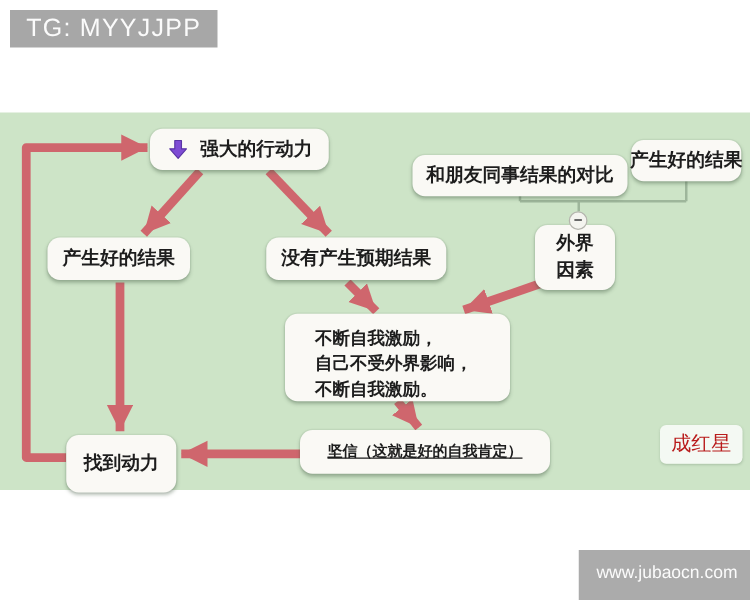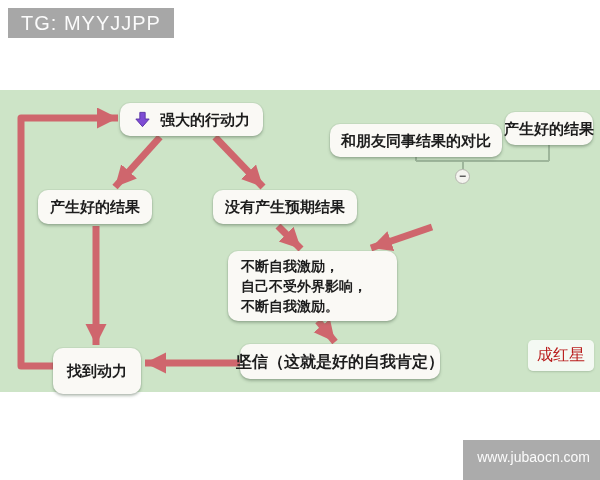--- a/index.html
+++ b/index.html
@@ -24,22 +24,22 @@
     background:#cde4c7;
   }
   #arrow-layer{position:absolute;left:0;top:0;}
   .node{
     position:absolute;display:flex;align-items:center;justify-content:center;
     background:#faf9f5;border-radius:10px;
     box-shadow:0 2px 3px rgba(70,95,70,.38), 0 0 0 1px rgba(0,0,0,.04);
     color:#1d1d1d;font-weight:700;font-size:15px;white-space:nowrap;
     line-height:1.45;text-align:center;
   }
-  .node.align-left{justify-content:flex-start;text-align:left;padding-left:13px;font-size:14px;}
-  .node.small-text{font-size:16px;}
+  .node.align-left{justify-content:flex-start;text-align:left;padding-left:24px;font-size:14px;align-items:flex-end;}
+  .node.small-text{font-size:12px;text-decoration:underline;}
   .node .icon{display:inline-flex;margin-right:8px;}
   .badge{
     position:absolute;width:15px;height:15px;border-radius:50%;
     background:#f4f4ef;border:1px solid #b5b5ae;color:#4d4d4d;
     font-size:12px;line-height:13px;text-align:center;font-weight:700;
     box-sizing:border-box;z-index:3;
   }
   #signature{
     position:absolute;left:528px;top:250px;width:66px;height:31px;
     display:flex;align-items:center;justify-content:center;
@@ -89,20 +89,26 @@
       </div>
       <div class="node" style="left: 505px; top: 22px; width: 88px; height: 33px;">
         <div>产生好的结果</div>
       </div>
       <div class="node" style="left: 38px; top: 100px; width: 114px; height: 34px;">
         <div>产生好的结果</div>
       </div>
       <div class="node" style="left: 213px; top: 100px; width: 144px; height: 34px;">
         <div>没有产生预期结果</div>
       </div>
+      <div class="node" style="left: 428px; top: 90px; width: 64px; height: 52px;">
+        <div>
+          <div>外界</div>
+          <div>因素</div>
+        </div>
+      </div>
       <div class="badge" style="left: 455px; top: 79px;">−</div>
       <div class="node align-left" style="left: 228px; top: 161px; width: 156px; height: 70px;">
         <div>
           <div>不断自我激励，</div>
           <div>自己不受外界影响，</div>
           <div>不断自我激励。</div>
         </div>
       </div>
       <div class="node" style="left: 53px; top: 258px; width: 88px; height: 46px;">
         <div>找到动力</div>

